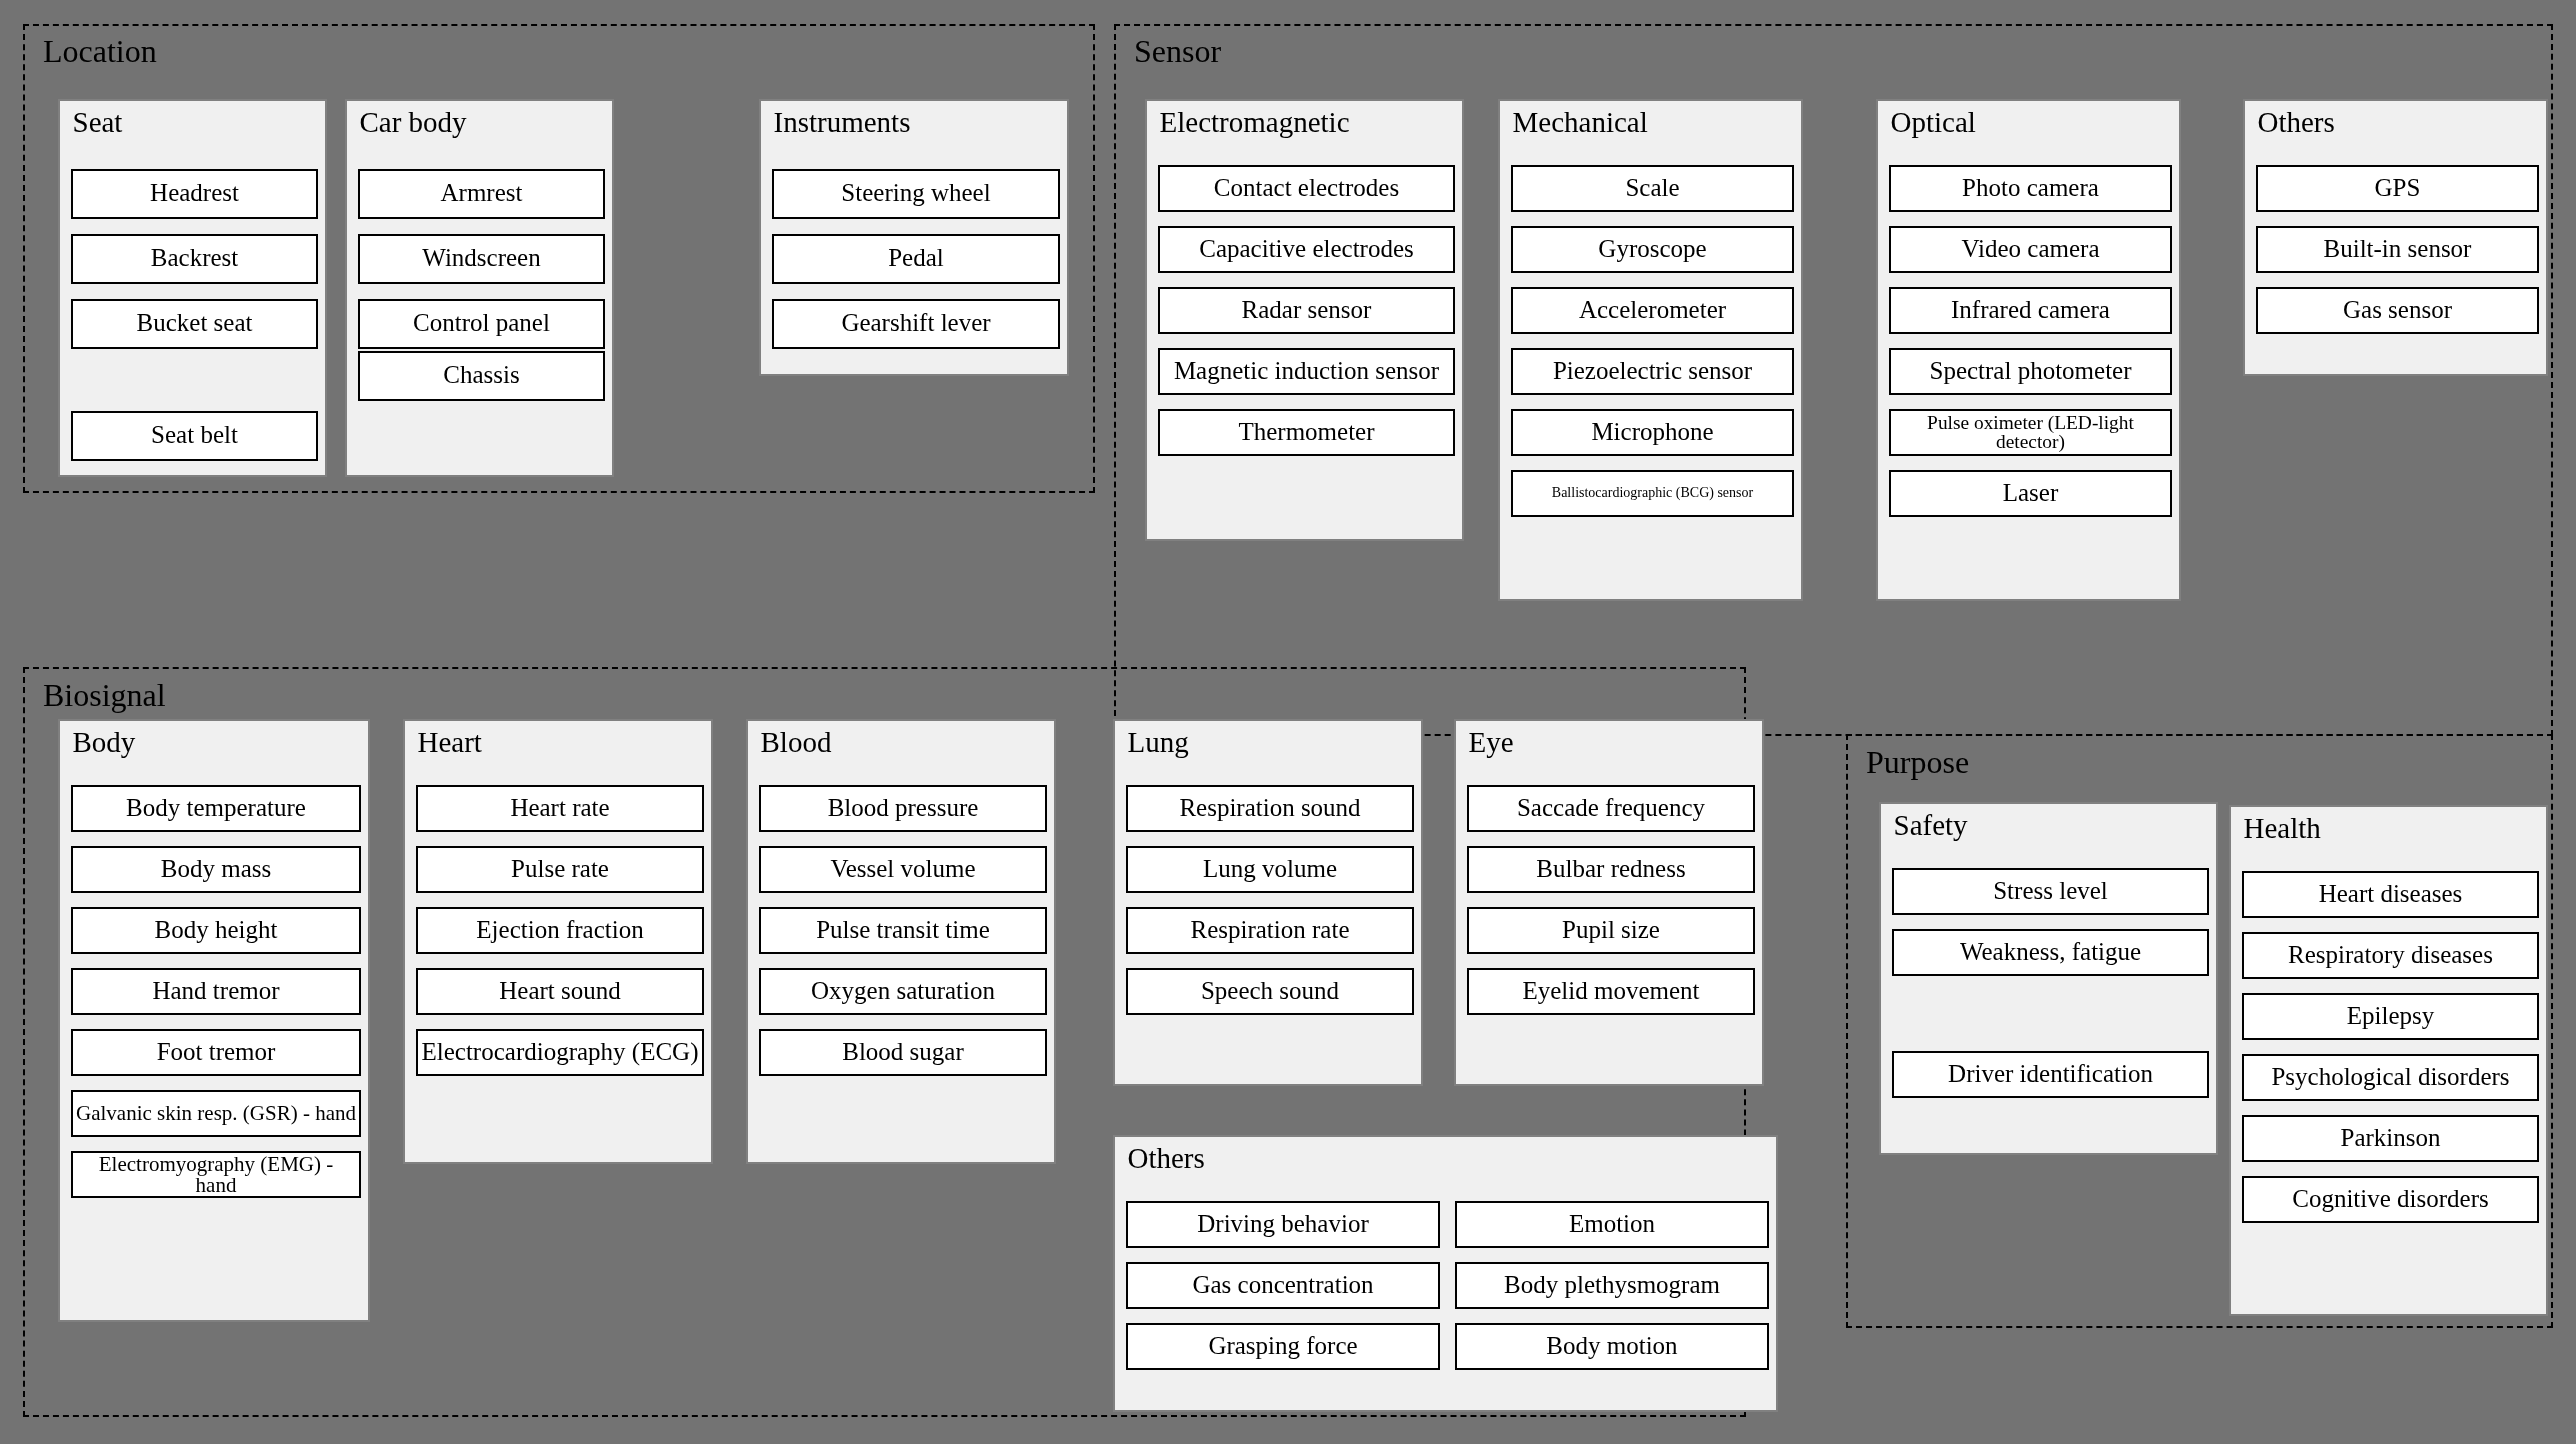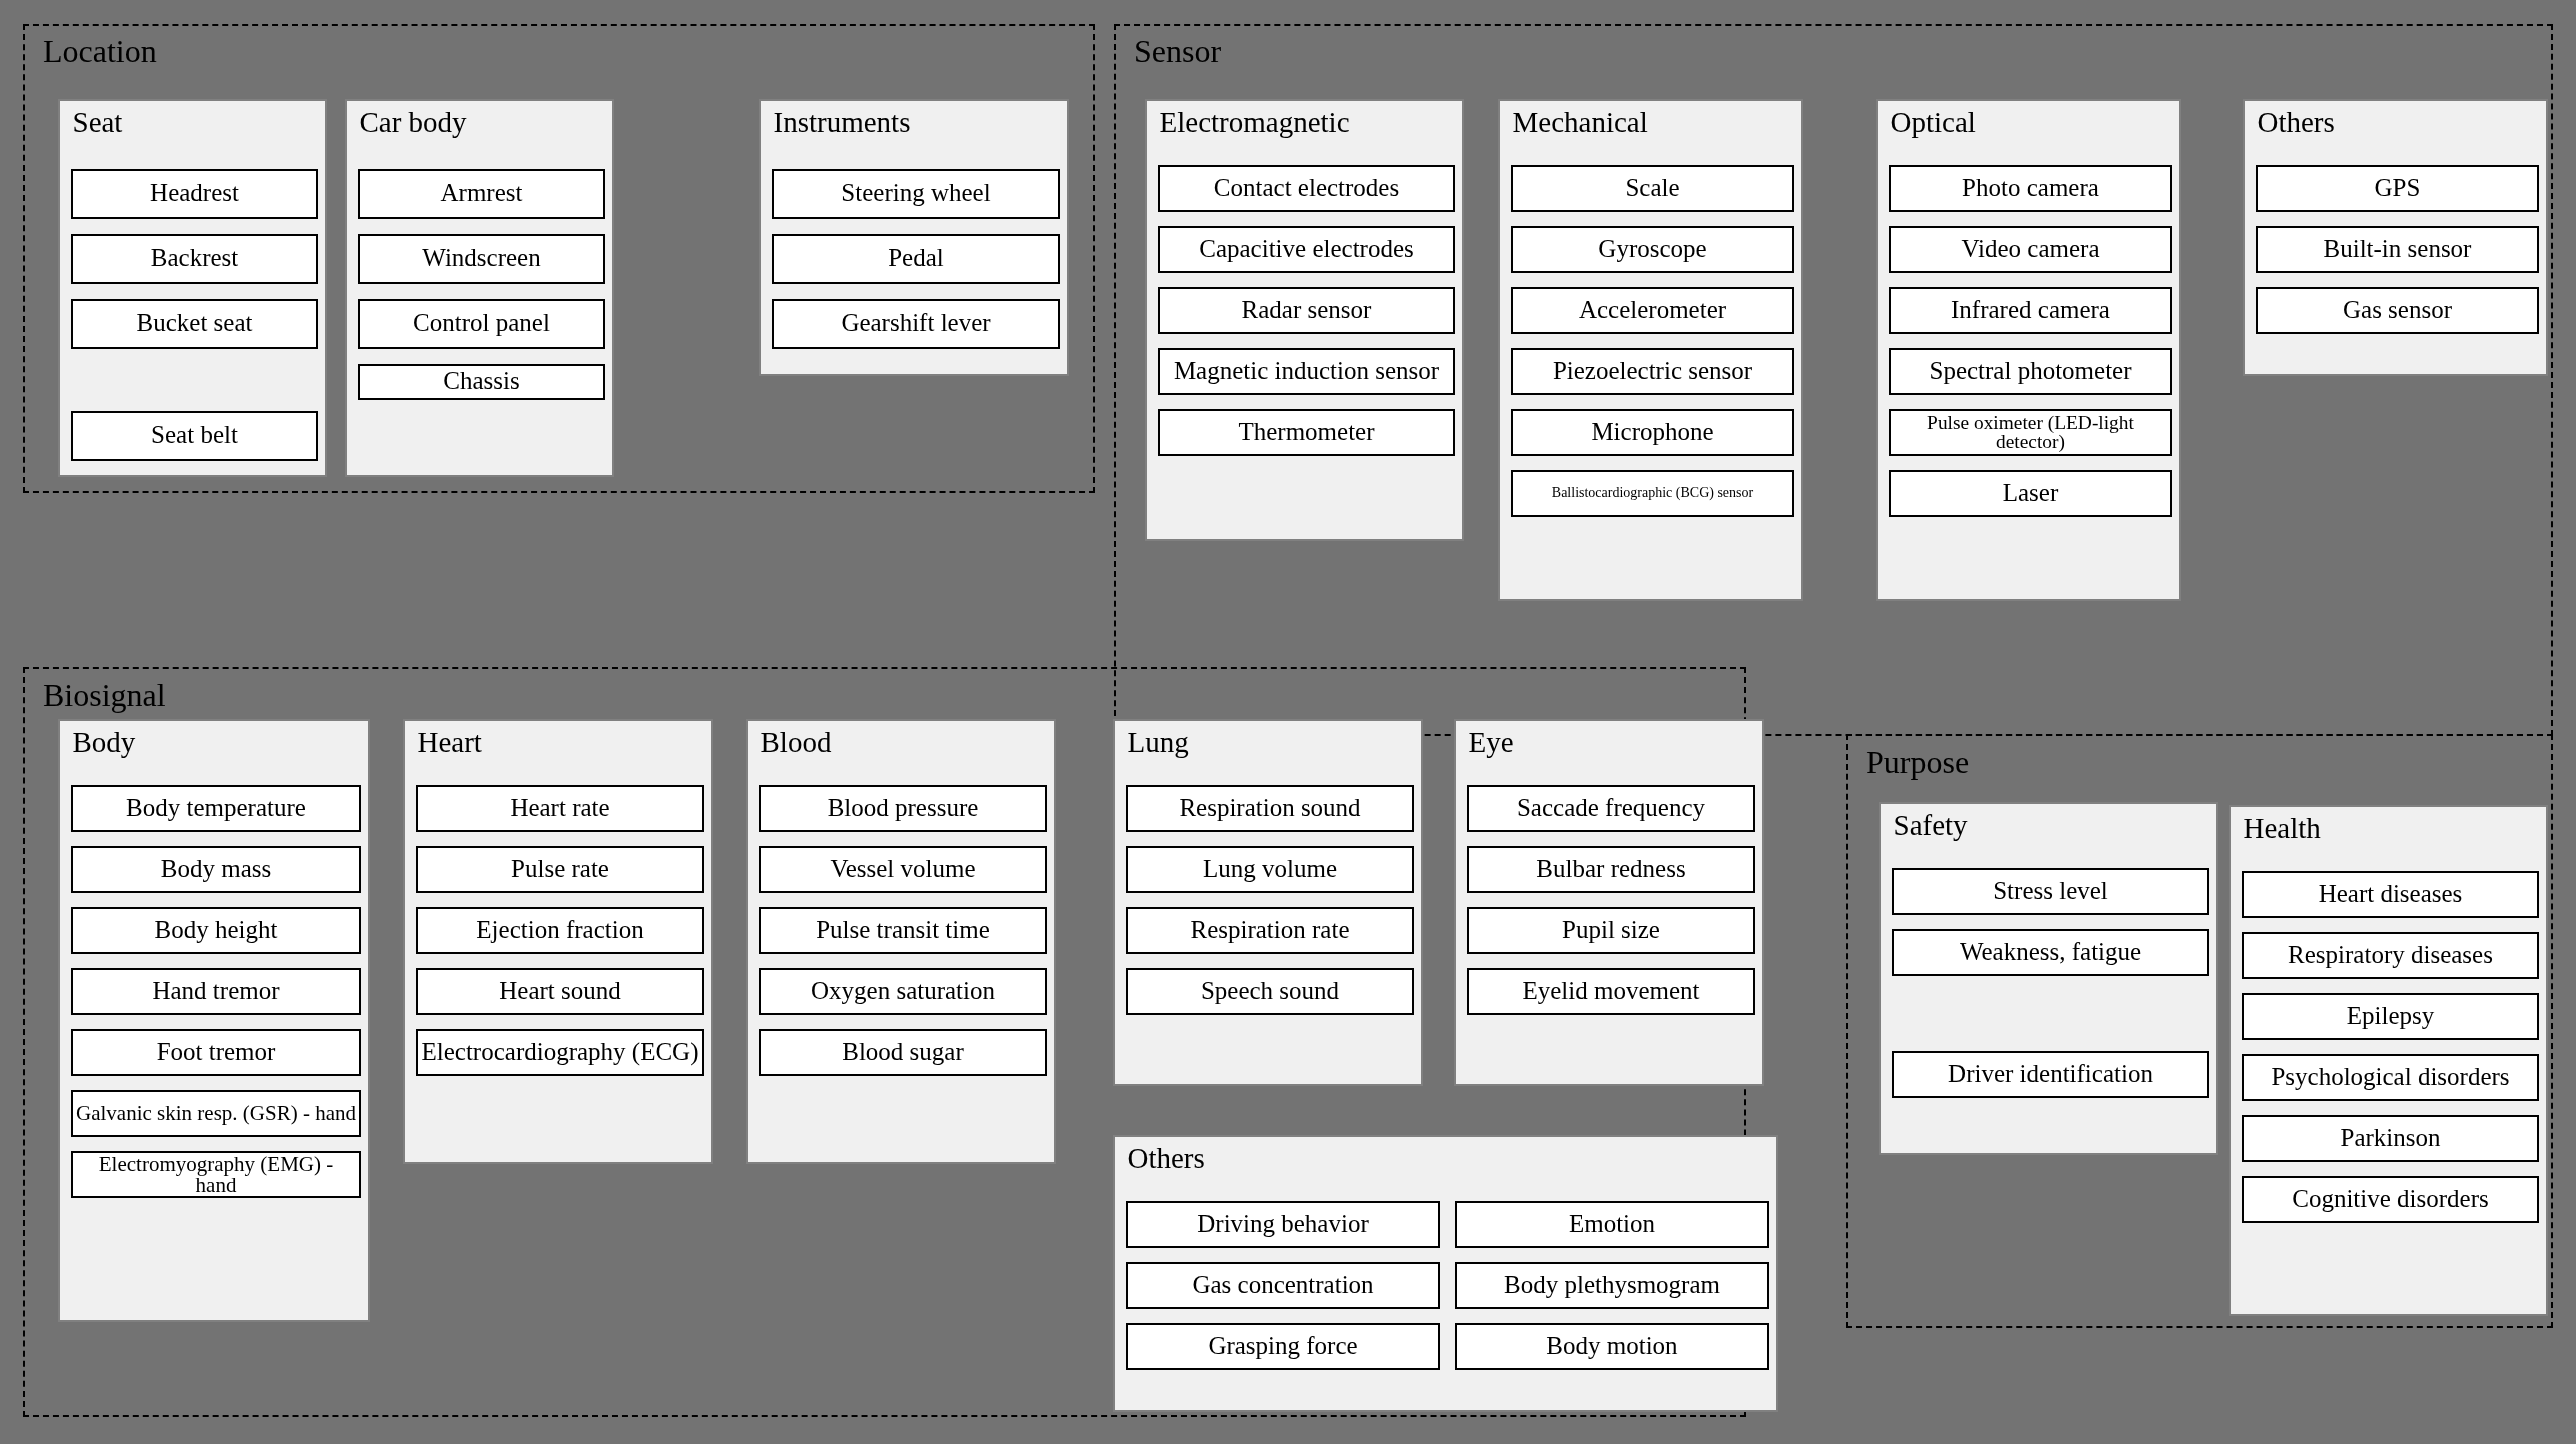--- a/index.html
+++ b/index.html
@@ -94,21 +94,21 @@
         <div class="group-title">Car body</div>
         <div class="item" style="left: 11px; top: 68px; width: 247px; height: 50px;">
           <span>Armrest</span>
         </div>
         <div class="item" style="left: 11px; top: 133px; width: 247px; height: 50px;">
           <span>Windscreen</span>
         </div>
         <div class="item" style="left: 11px; top: 198px; width: 247px; height: 50px;">
           <span>Control panel</span>
         </div>
-        <div class="item" style="left: 11px; top: 263px; width: 247px; height: 36px;">
+        <div class="item" style="left: 11px; top: 250px; width: 247px; height: 50px;">
           <span>Chassis</span>
         </div>
       </div>
       <div class="group" style="left: 734px; top: 73px; width: 310px; height: 277px;">
         <div class="group-title">Instruments</div>
         <div class="item" style="left: 11px; top: 68px; width: 288px; height: 50px;">
           <span>Steering wheel</span>
         </div>
         <div class="item" style="left: 11px; top: 133px; width: 288px; height: 50px;">
           <span>Pedal</span>

